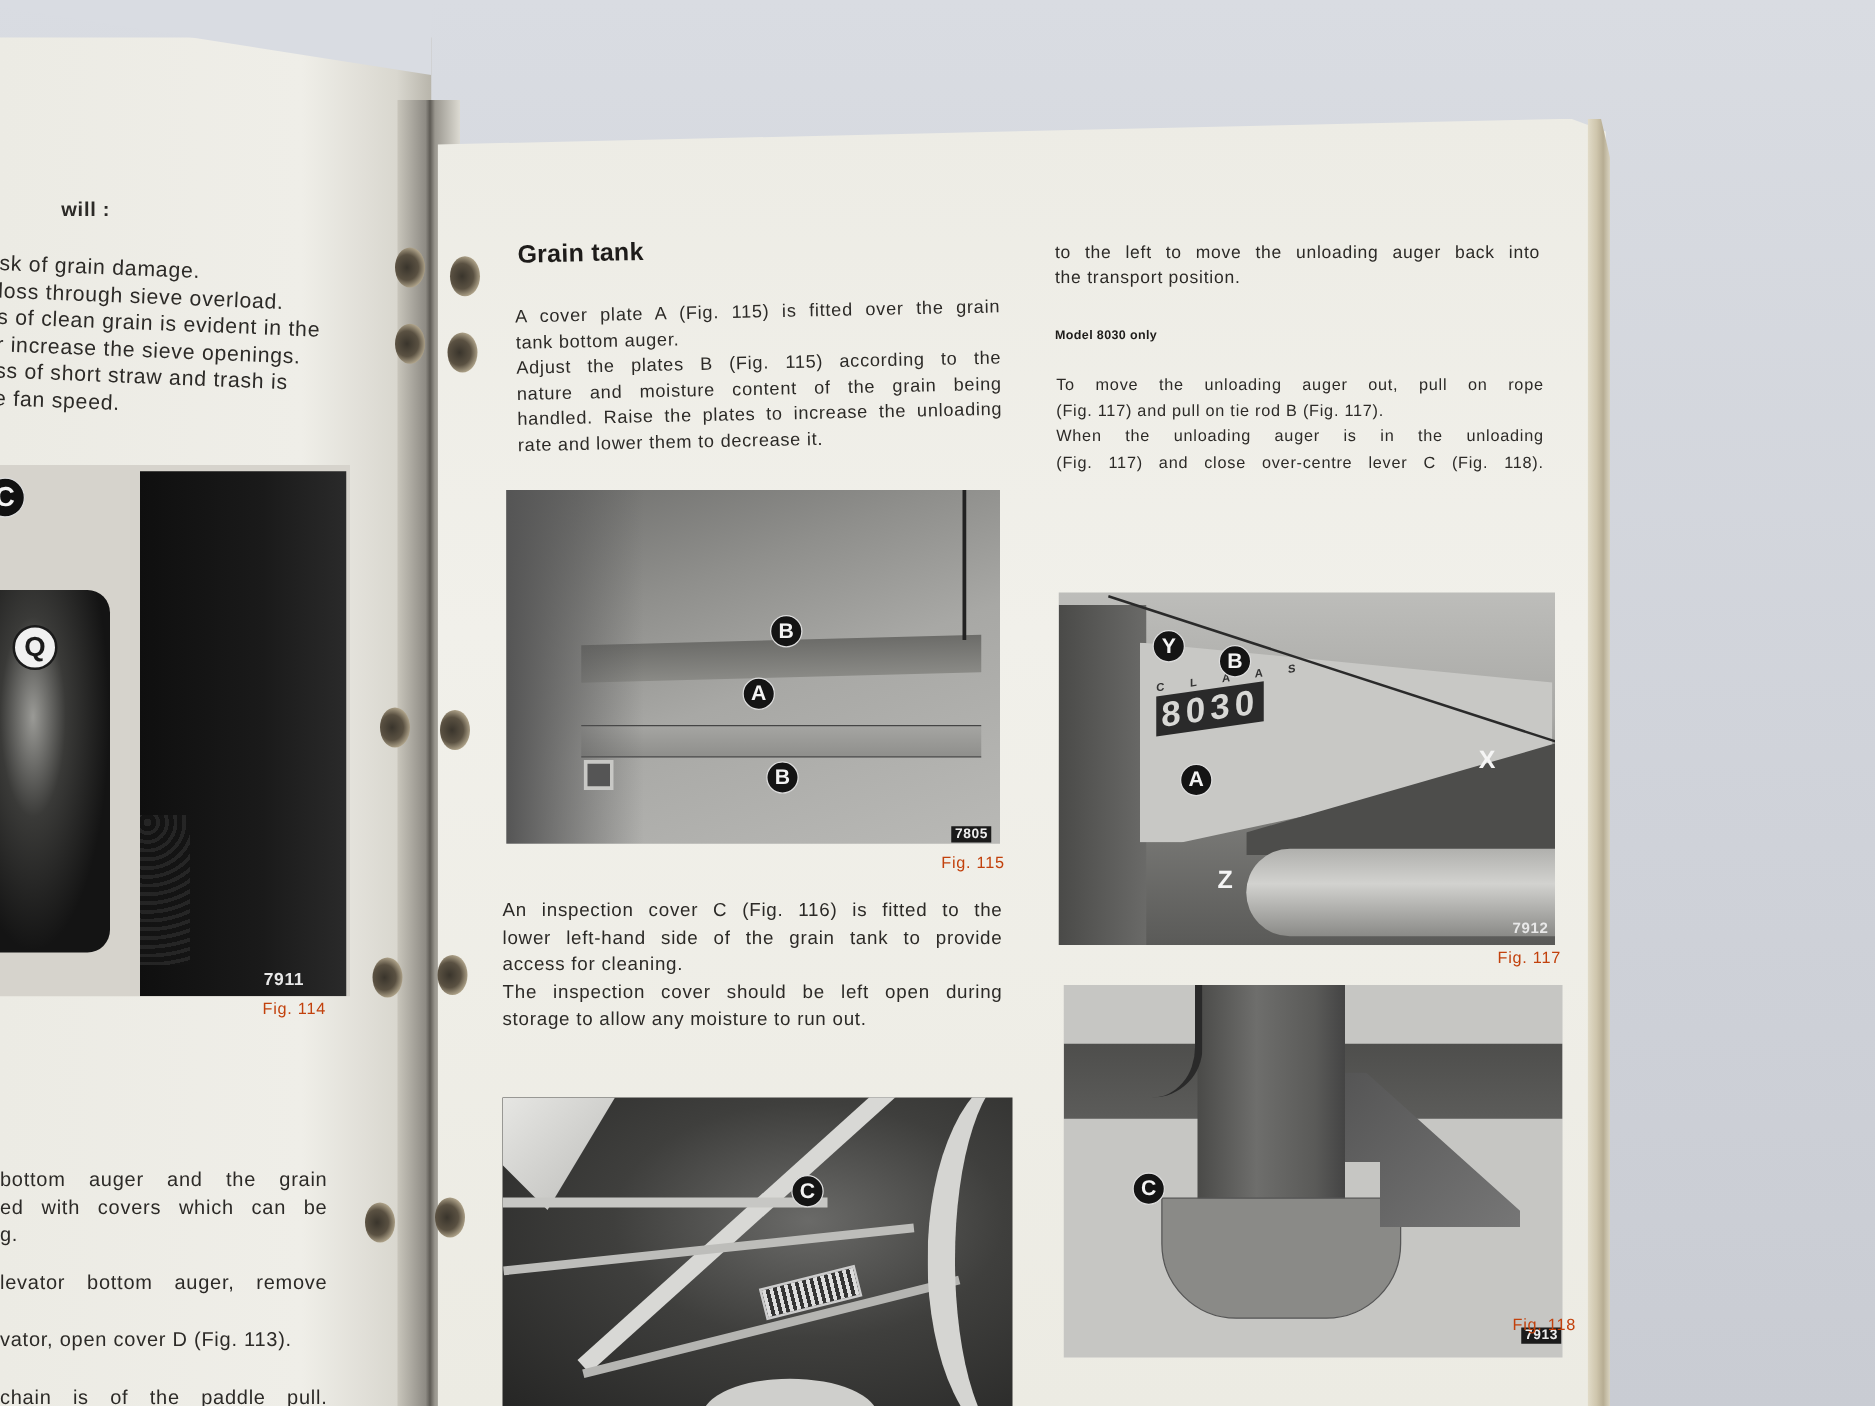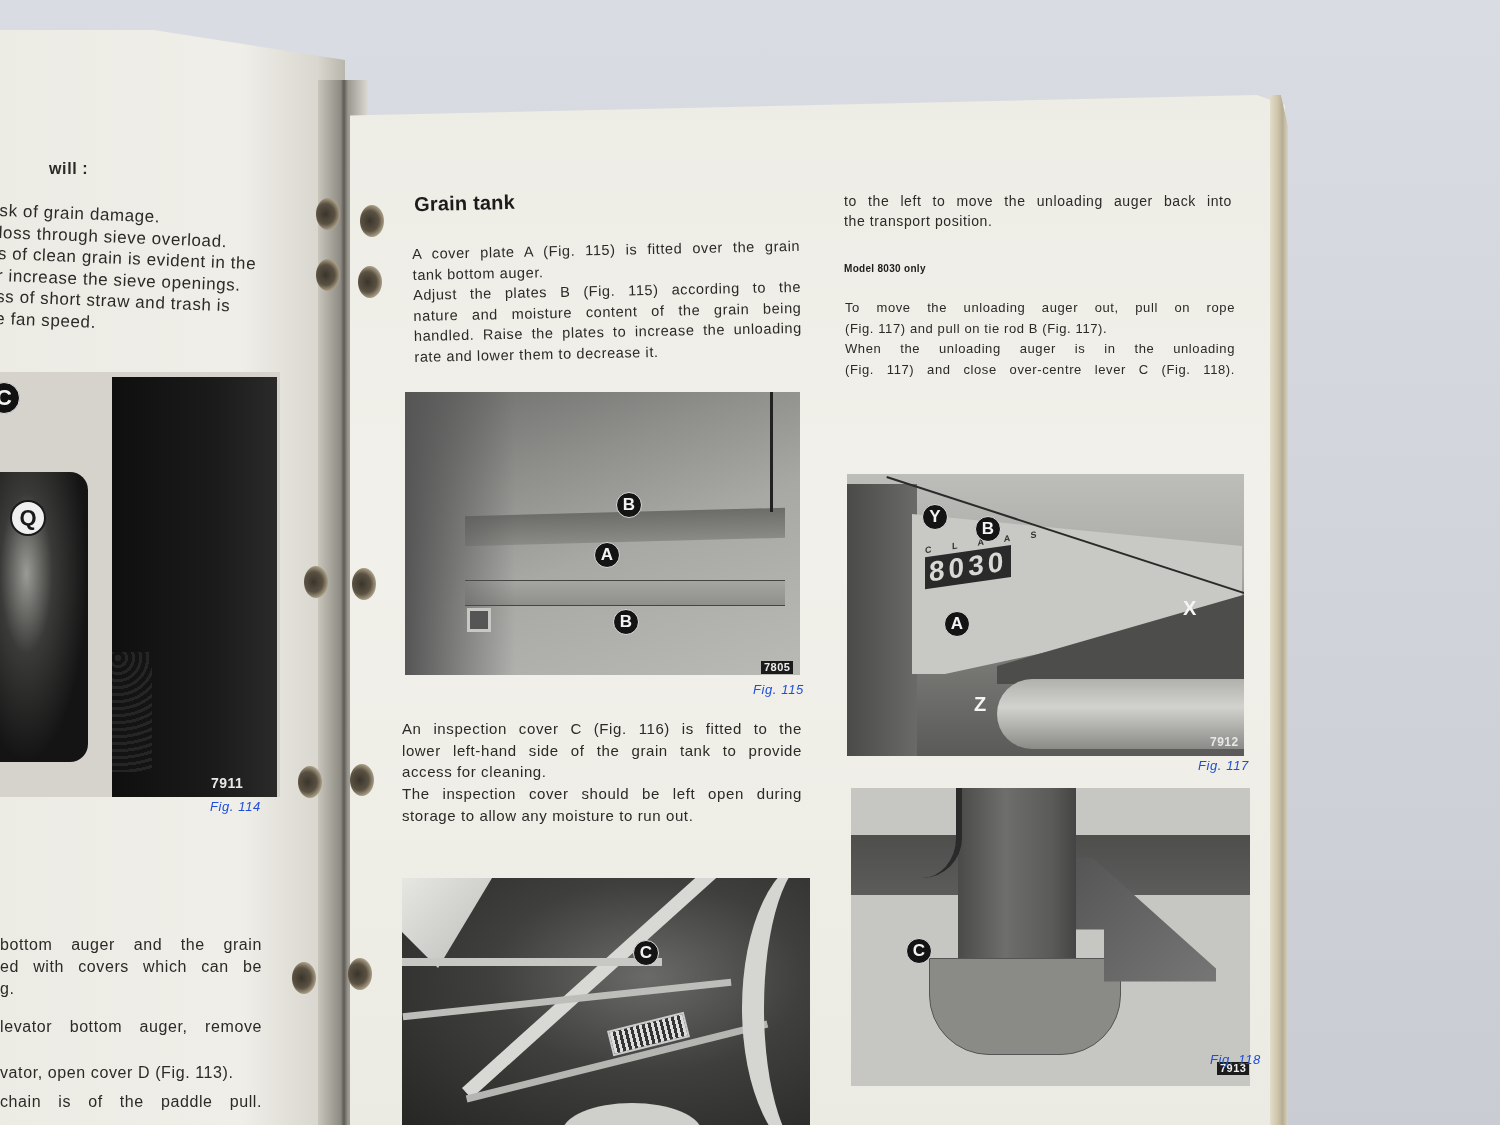--- a/index.html
+++ b/index.html
@@ -24,21 +24,21 @@
     background:radial-gradient(ellipse at 40% 50%,#3a352c 0%,#5a5142 45%,#b5a98f 75%,#e6e0cf 100%);}
   .txt{position:absolute;font-size:15.5px;line-height:21px;letter-spacing:0.6px;color:#2c2a27;}
   .txt p{margin:0;}
   .justify{text-align:justify;text-align-last:justify;}
   h2{position:absolute;margin:0;font-size:20px;font-weight:bold;color:#1e1c1a;letter-spacing:0.2px;}
   h3{position:absolute;margin:0;font-size:10px;font-weight:bold;color:#1e1c1a;letter-spacing:0.3px;}
   .fig{position:absolute;overflow:hidden;}
   .fig-code{position:absolute;background:#1b1b1b;color:#eee;font-size:11px;font-weight:bold;
     padding:0 3px;line-height:13px;letter-spacing:0.5px;}
   .fig-code.plain{background:transparent;color:#e8e8e8;font-size:14px;}
-  .caption{position:absolute;font-size:13px;letter-spacing:0.6px;color:#1d4ed8;font-style:italic;}
+  .caption{position:absolute;font-size:13px;letter-spacing:0.6px;color:#c2410c;}
   .callout{position:absolute;width:24px;height:24px;border-radius:50%;background:#141414;color:#f3f3f3;
     font-weight:bold;font-size:17px;line-height:24px;text-align:center;border:1.5px solid #ddd;}
   .callout.light{background:#f0f0f0;color:#1a1a1a;border:2px solid #1a1a1a;}
   .plainlbl{position:absolute;color:#f5f5f5;font-weight:bold;font-size:20px;}
 </style>
 </head>
 <body>
 
 <div id="left-page" class="page"></div>
 <div id="left-page-top"></div>
@@ -64,21 +64,21 @@
   <div class="callout light" style="left:10px;top:128px;width:32px;height:32px;line-height:32px;font-size:22px;">Q</div>
   <div class="fig-code plain" style="left:208px;top:405px;">7911</div>
 </div>
 <div class="caption" style="left:210px;top:799px;">Fig. 114</div>
 
 <div class="txt" style="left:0;top:934px;width:262px;font-size:16px;line-height:22px;">
   <p class="justify">bottom auger and the grain</p>
   <p class="justify">ed with covers which can be</p>
   <p style="margin-bottom:16px;">g.</p>
   <p class="justify" style="margin-bottom:24px;">levator bottom auger, remove</p>
-  <p style="margin-bottom:7px;">vator, open cover D (Fig. 113).</p>
+  <p style="margin-bottom:24px;">vator, open cover D (Fig. 113).</p>
   <p class="justify">chain is of the paddle pull.</p>
 </div>
 
 <div id="gutter"></div>
 <div class="hole" style="left:316px;top:198px;"></div>
 <div class="hole" style="left:316px;top:259px;"></div>
 <div class="hole" style="left:304px;top:566px;"></div>
 <div class="hole" style="left:298px;top:766px;"></div>
 <div class="hole" style="left:292px;top:962px;"></div>
 

